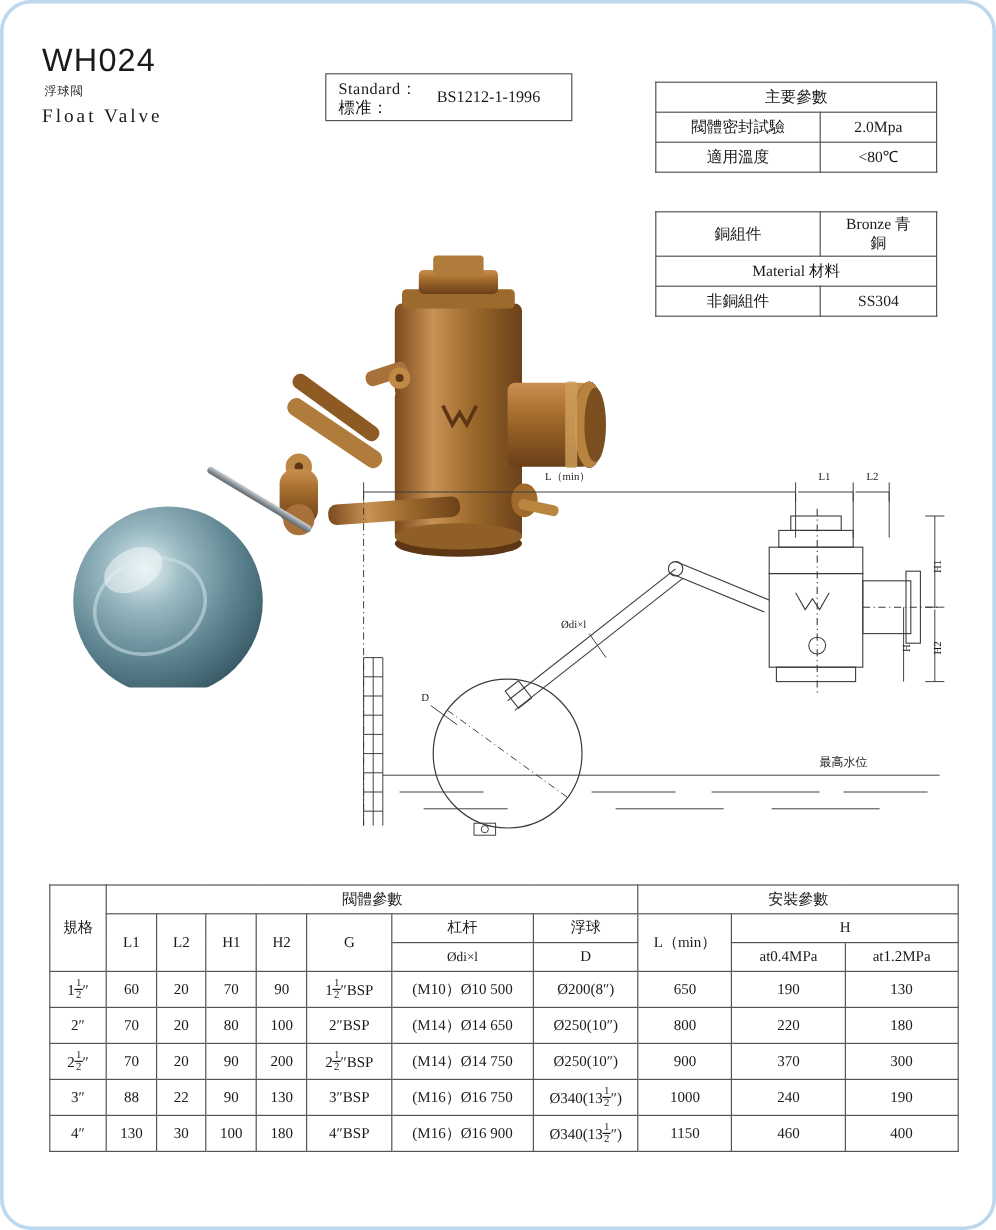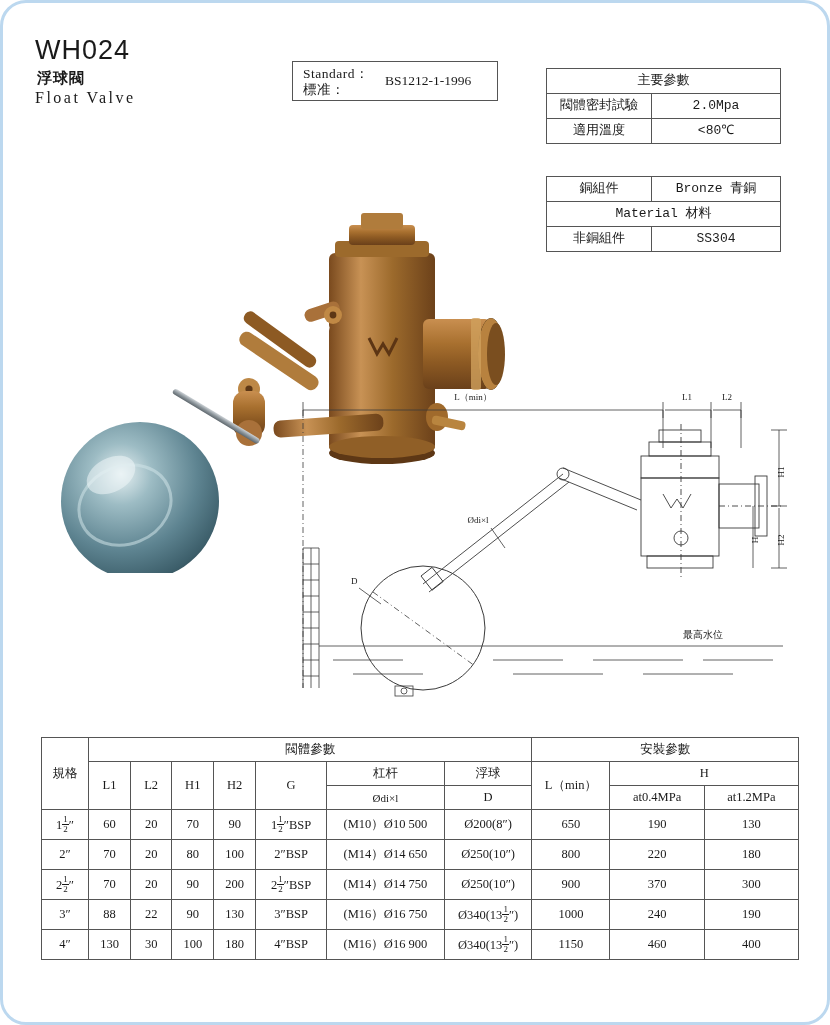--- a/index.html
+++ b/index.html
@@ -24,57 +24,55 @@
   }
 
   
   .model-title{
     position:absolute;left:22px;top:22px;
     font-family:"Liberation Sans", sans-serif;
     font-size:27px;font-weight:normal;letter-spacing:1px;
   }
   .model-sub1{
     position:absolute;left:24px;top:56px;
-    font-size:15px;letter-spacing:1px;font-weight:bold;
+    font-size:10px;letter-spacing:1px;
   }
   .model-sub2{
     position:absolute;left:22px;top:76px;
     font-size:16px;letter-spacing:2.5px;
   }
 
   .standard-box{
     position:absolute;left:258px;top:48px;
     width:204px;height:38px;
     border:1px solid #555;
     background:#fff;
-    margin-left:21px;
   }
   .standard-box .l1{
     position:absolute;left:10px;top:3px;font-size:13.5px;letter-spacing:.5px;
   }
   .standard-box .l2{
     position:absolute;left:10px;top:19px;font-size:13.5px;letter-spacing:.5px;
   }
   .standard-box .val{
     position:absolute;left:92px;top:11px;font-size:13.5px;
   }
 
   
   table.spec{
     border-collapse:collapse;
     font-size:13px;
     background:#fff;
   }
   table.spec td{
     border:1px solid #555;
-    padding:2px 4px;
+    padding:2px 20px;
     text-align:center;
     height:20px;
     line-height:16px;
-    font-family:Liberation Mono, monospace;
   }
   .spec-main{
     position:absolute;left:533px;top:55px;width:235px;
   }
   .spec-main td.lbl{width:96px;text-align:center;}
   .spec-mat{
     position:absolute;left:533px;top:163px;width:235px;
   }
   .spec-mat td.lbl{width:96px;text-align:center;}
 

